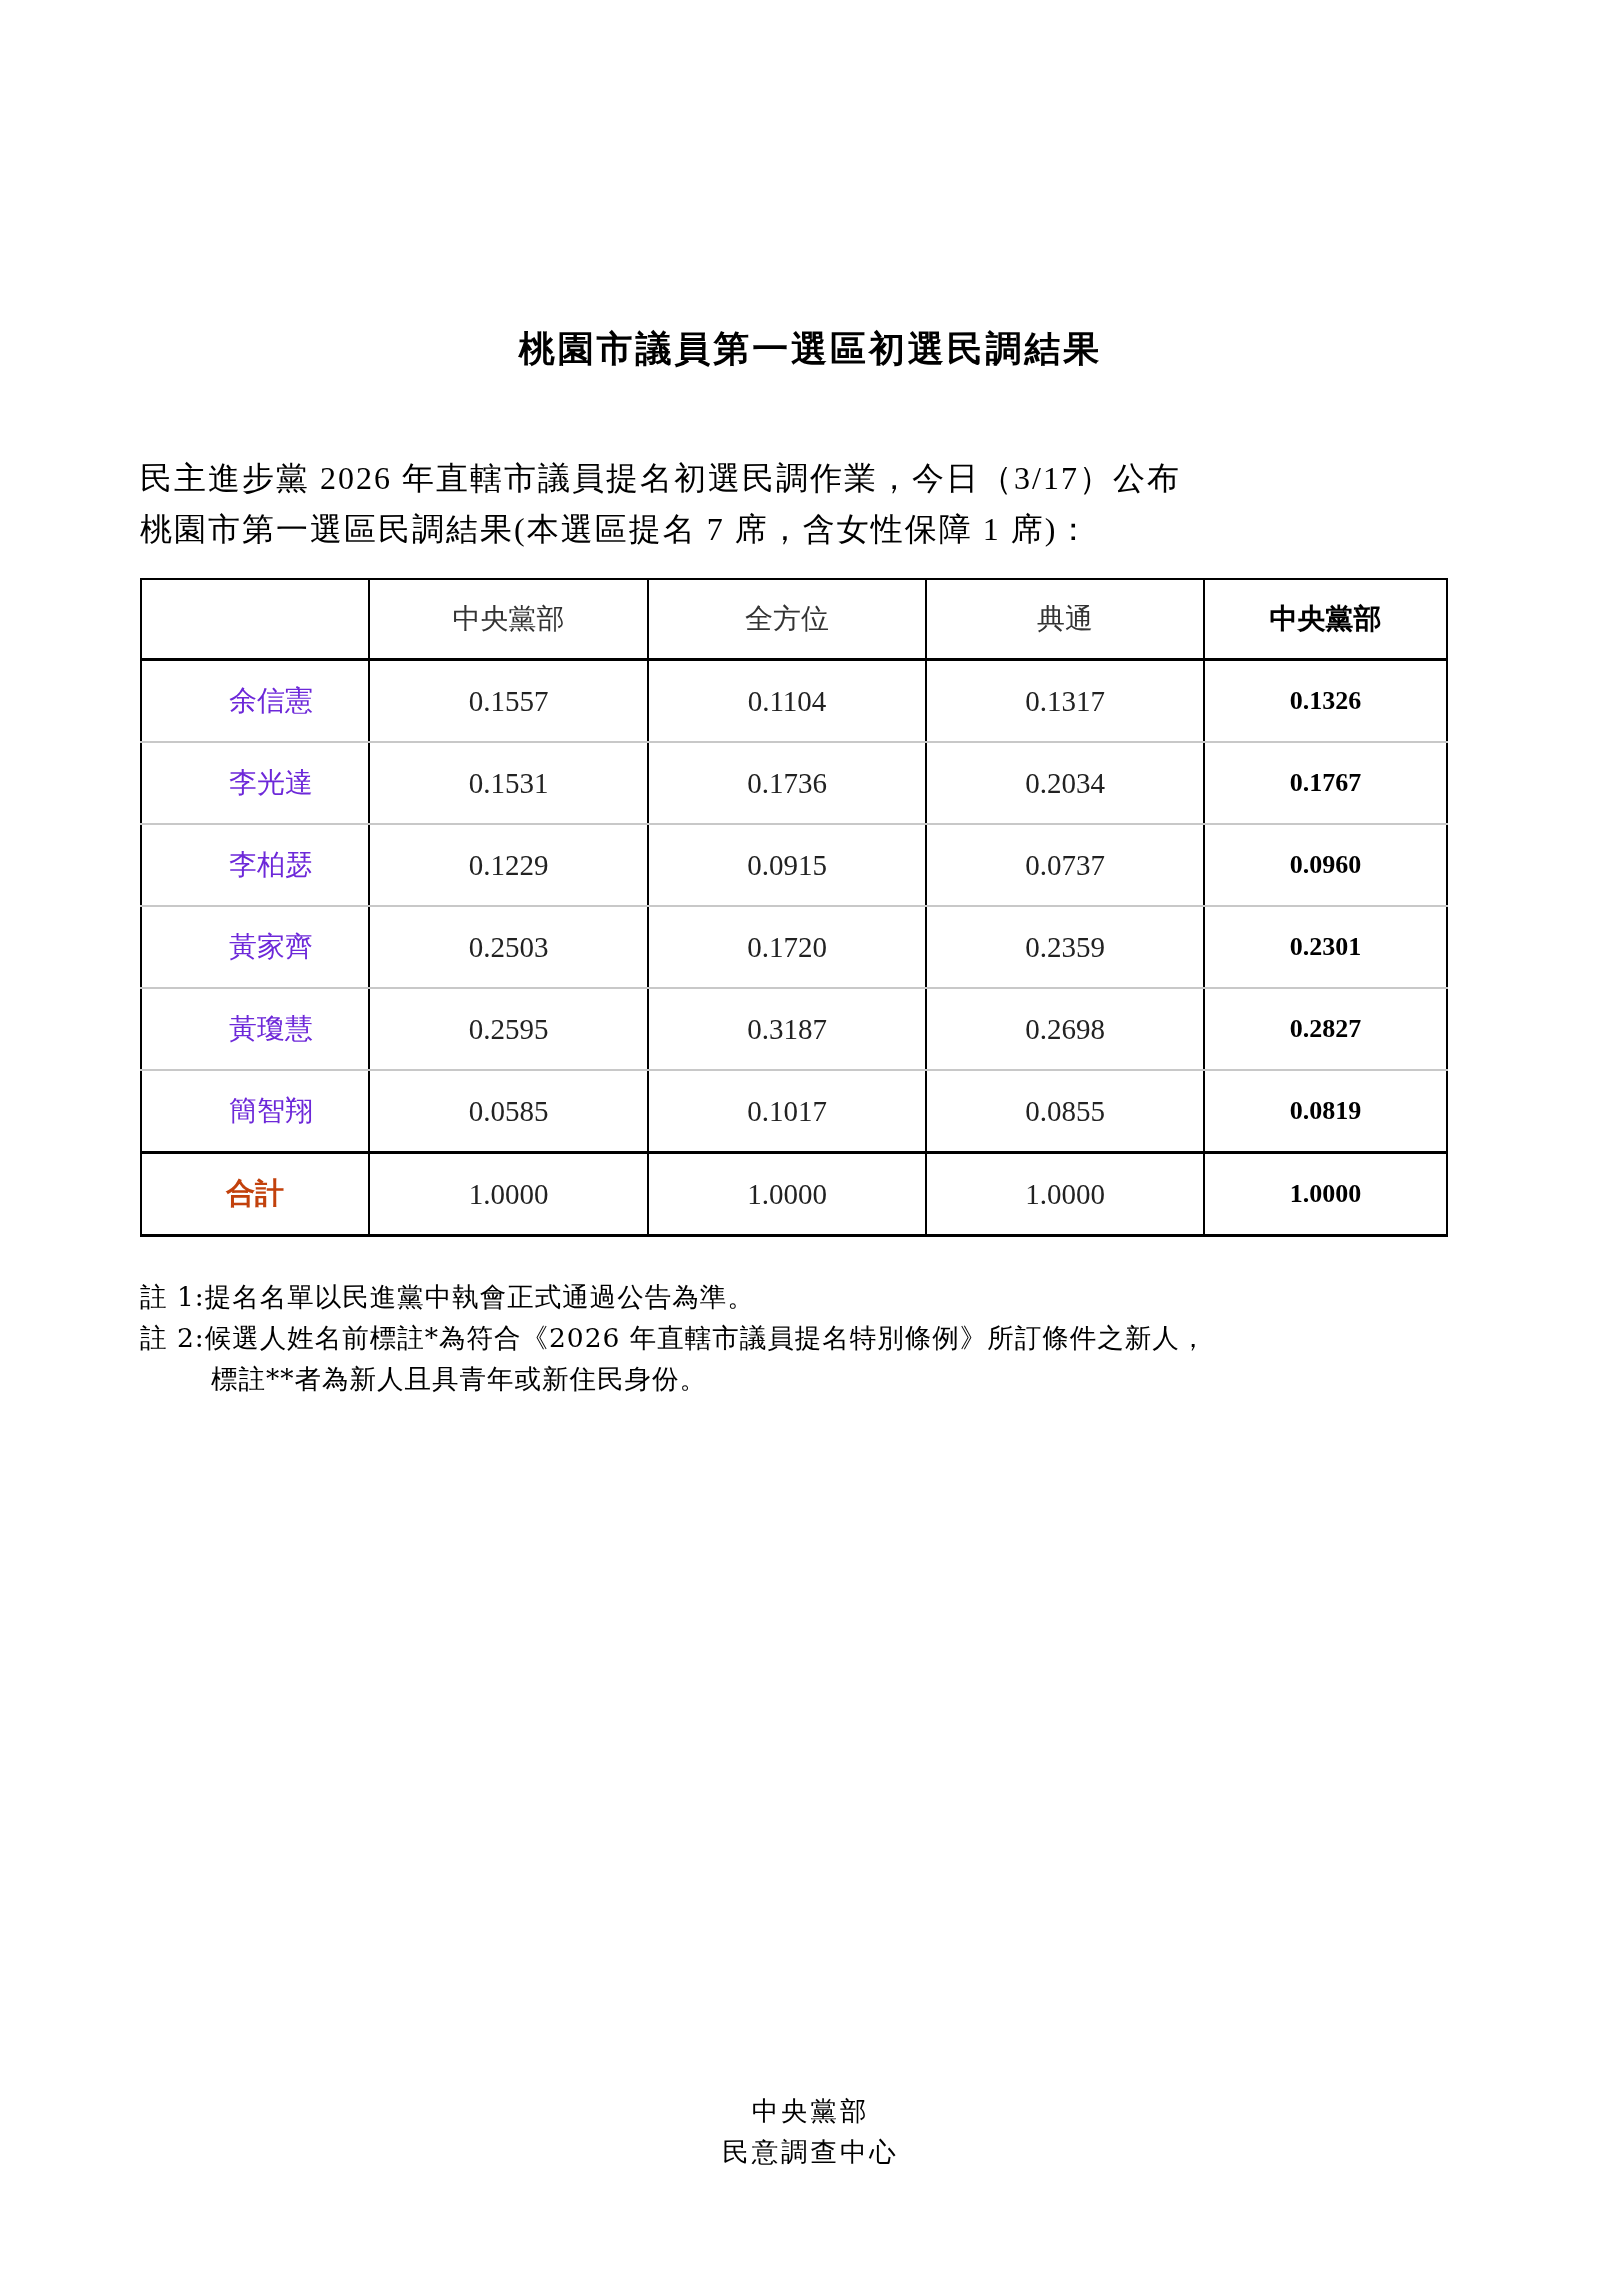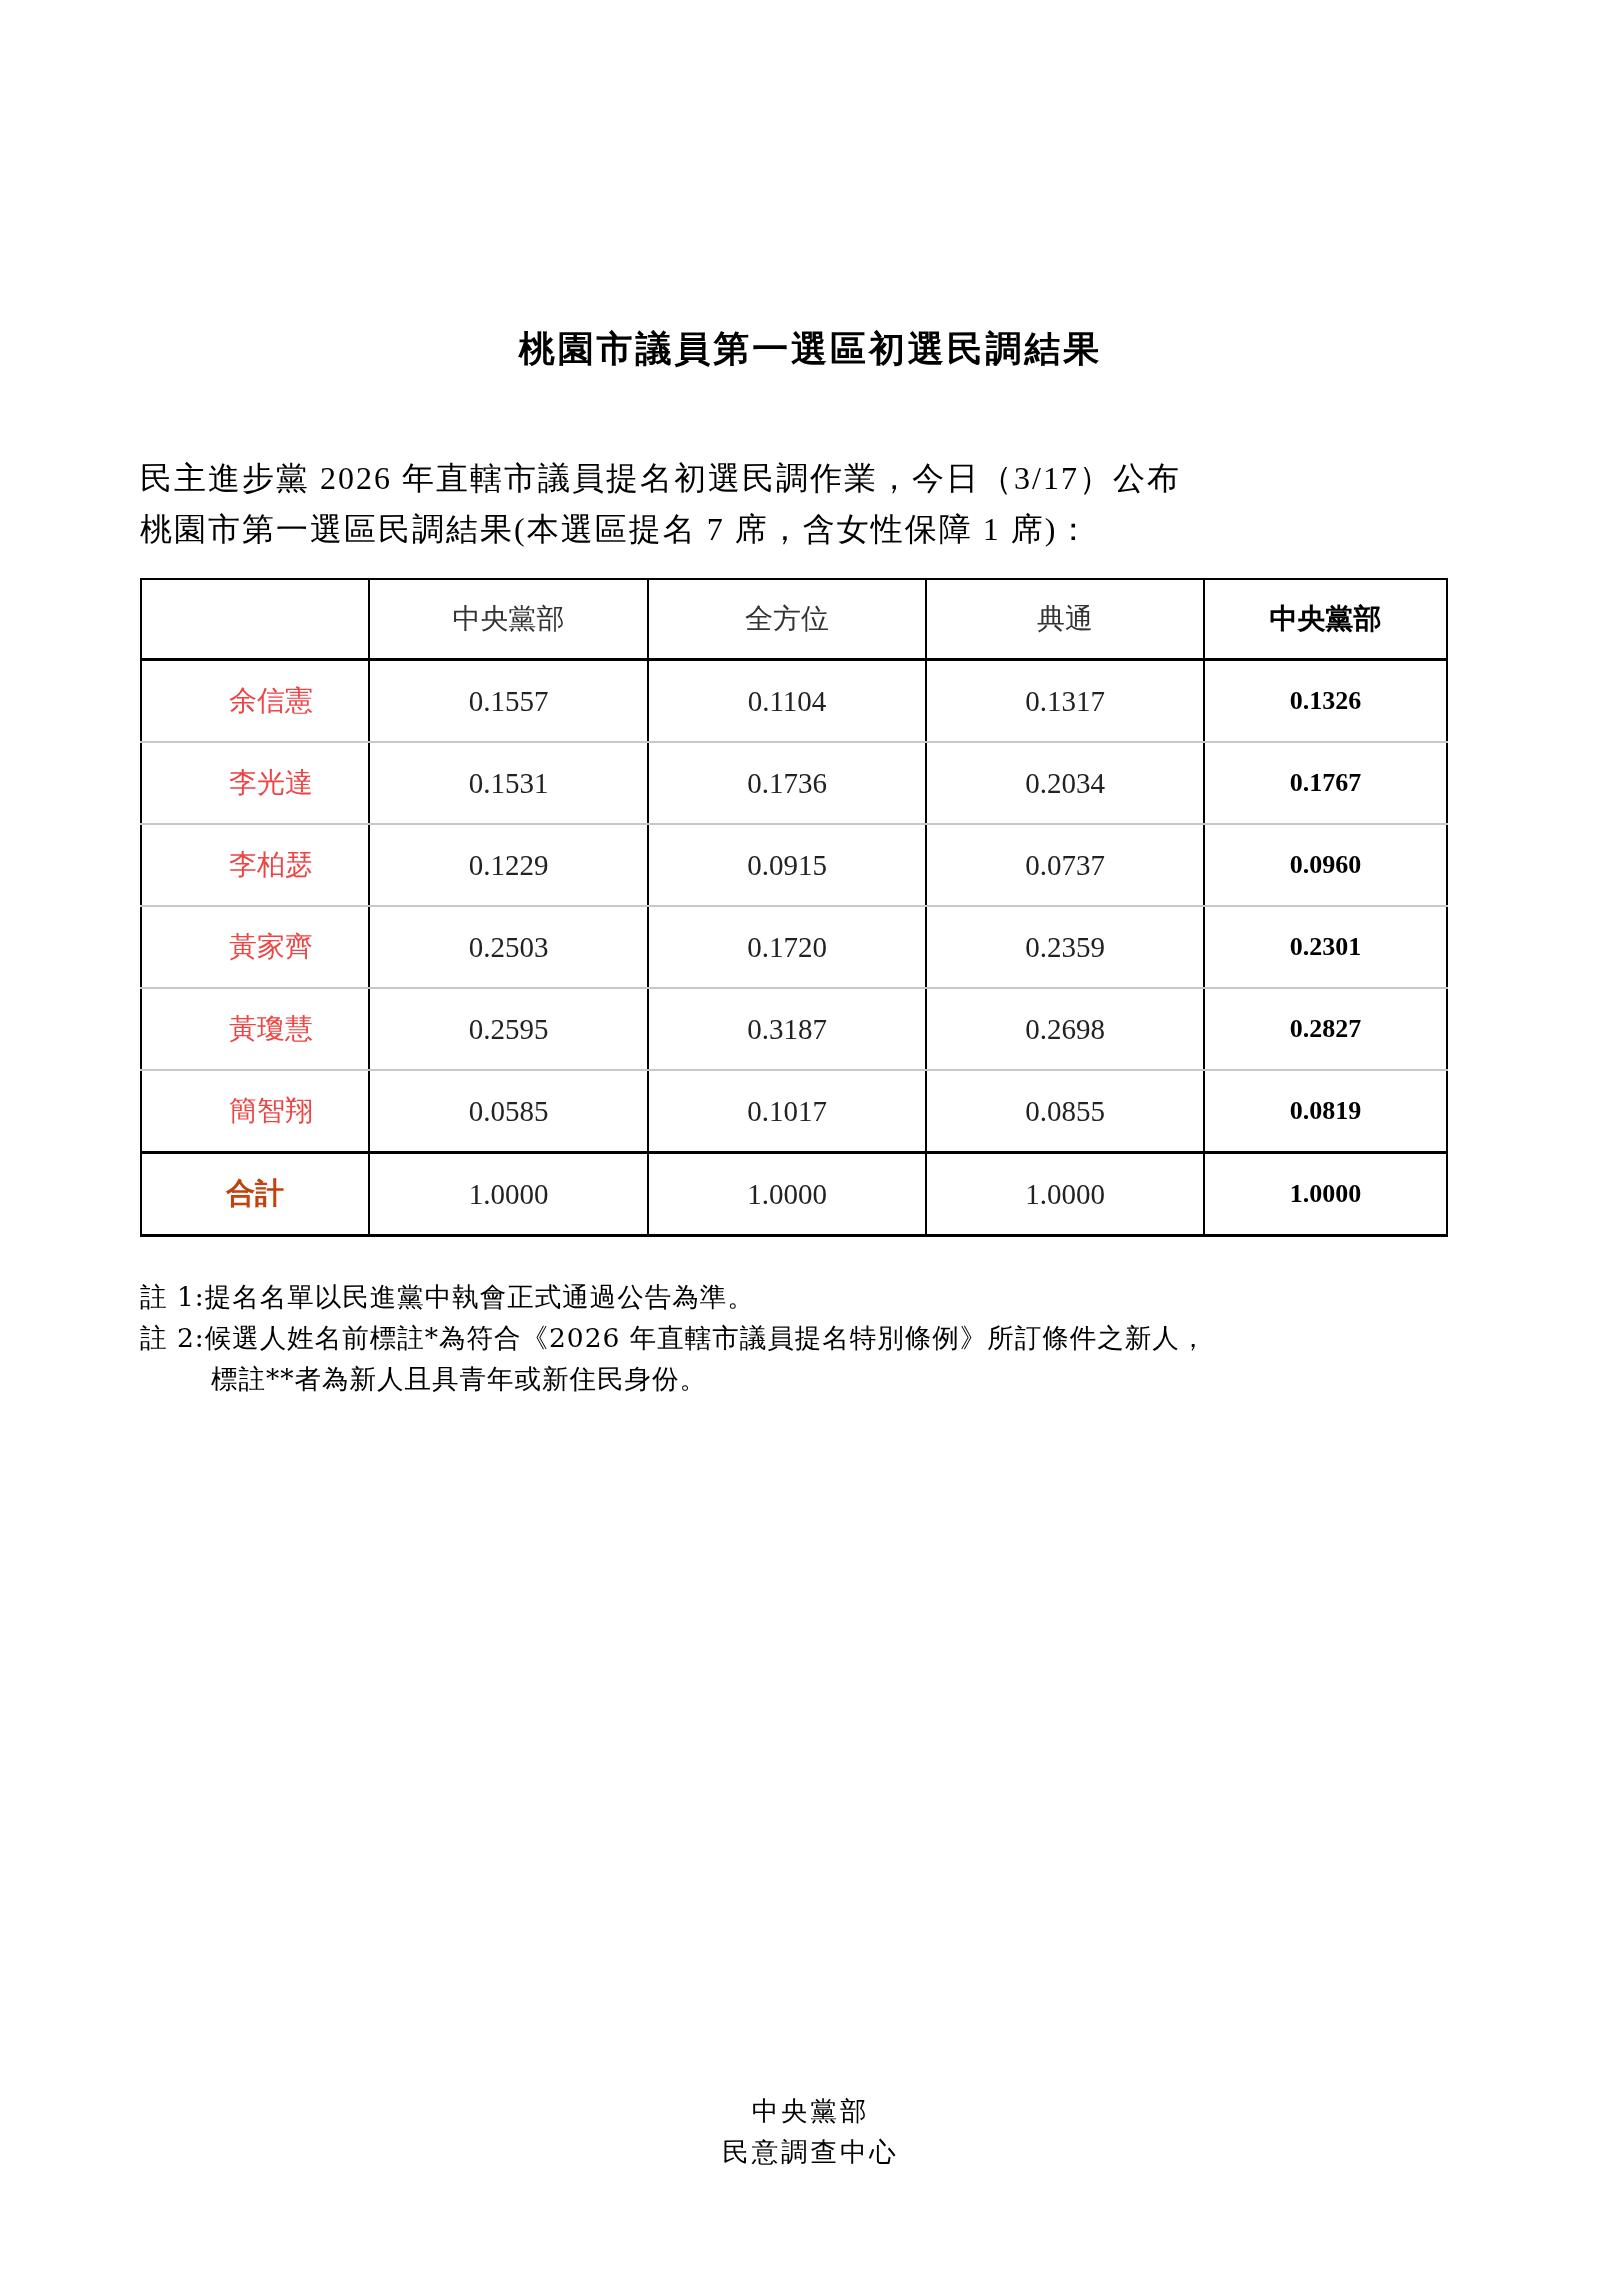--- a/index.html
+++ b/index.html
@@ -67,21 +67,21 @@
   }
   table.results tr.data.last td {
     border-bottom: 3.9px solid #000;
   }
   table.results tr.total td {
     border-bottom: 3.9px solid #000;
   }
   table.results .name {
     font-family: Liberation Mono, monospace;
     font-size: 28px;
-    color: #ef4444;
+    color: #6d28d9;
     padding-left: 32px;
   }
   table.results .hdr {
     font-family: "DejaVu Sans", "Liberation Sans", sans-serif;
     font-size: 28px;
     color: #333;
   }
   table.results .hdr-bold {
     font-family: "DejaVu Sans", "Liberation Sans", sans-serif;
     font-size: 28px;

